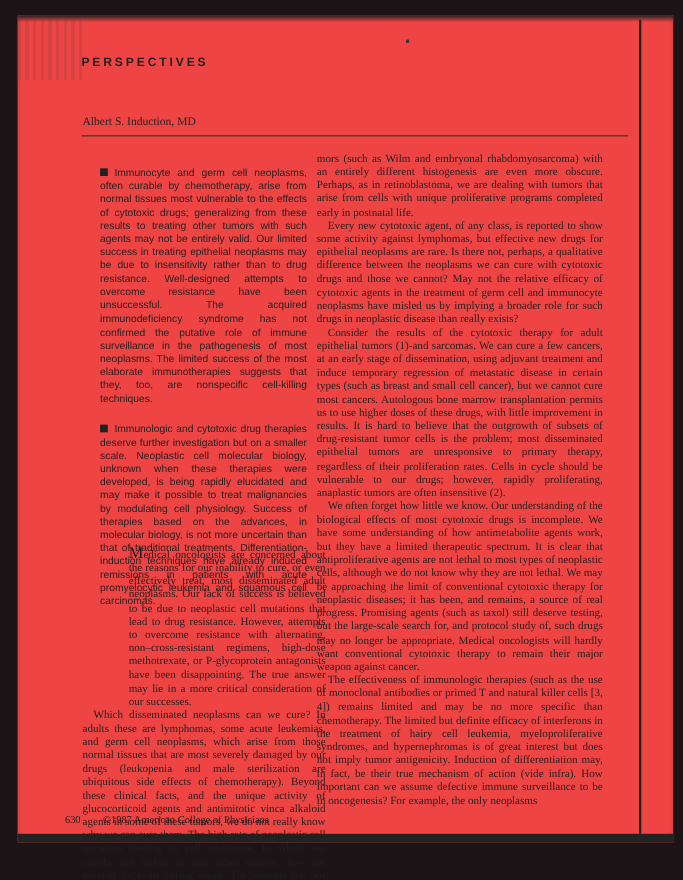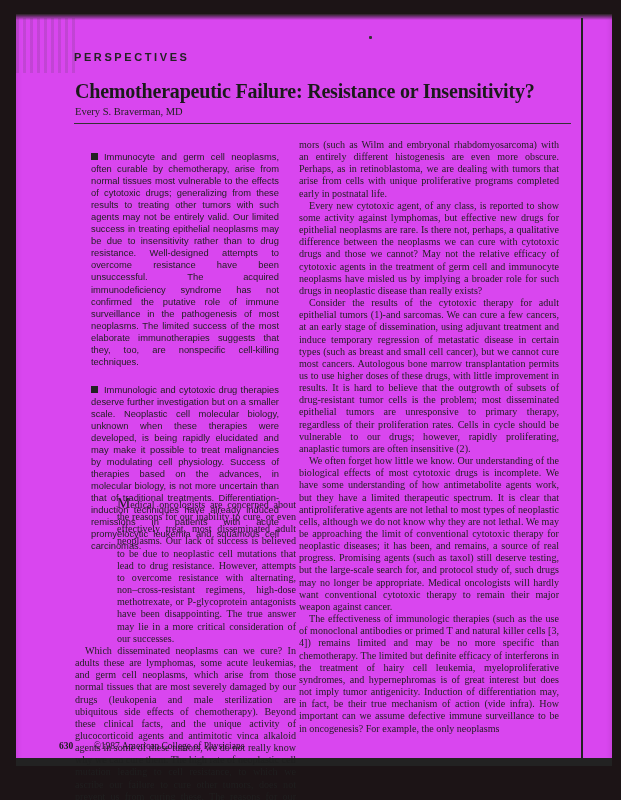--- a/index.html
+++ b/index.html
@@ -4,21 +4,21 @@
 <style>
   html, body { margin:0; padding:0; }
   body {
     width:621px; height:800px; overflow:hidden;
     background:#1c1416;
     position:relative;
     font-family:"Liberation Serif", serif;
   }
   .page {
     position:absolute; left:16px; top:14px; width:596px; height:752px;
-    background:#d946ef;
+    background:#ef4444;
     box-shadow: inset 0 0 6px rgba(0,0,0,0.15);
   }
   .top-shadow {
     position:absolute; left:0; top:0; width:596px; height:6px;
     background:linear-gradient(#2a2224, rgba(60,50,50,0));
   }
   .bottom-band {
     position:absolute; left:0; top:744px; width:596px; height:8px;
     background:#222;
   }
@@ -64,46 +64,45 @@
   .citation i { font-style:italic; }
   .affil {
     position:absolute; left:59px; top:441px; width:220px;
     font-size:9.2px; line-height:11px; color:#222; text-align:justify;
   }
   .body-left {
     position:absolute; left:59px; top:484px; width:221px;
     font-size:10.1px; line-height:12.15px; color:#1f1f1f; text-align:justify;
   }
   .body-right {
-    position:absolute; left:283px; top:125px; width:260px;
+    position:absolute; left:272px; top:125px; width:260px;
     font-size:10.1px; line-height:12.15px; color:#1f1f1f; text-align:justify;
   }
   .body-left p, .body-right p { margin:0; text-indent:10px; }
   .body-left p.first { text-indent:0;margin-left:42px; }
   .dropcap { font-size:15px; line-height:10px; }
   .footer {
     position:absolute; left:43px; top:727px;
     font-size:9.5px; color:#1a1a1a;
   }
-  .footer .pg { font-weight:bold; margin-right:18px; }
+  .footer .pg { font-weight:normal; margin-right:18px; }
   .dot { position:absolute; width:3px; height:3px; background:#333; border-radius:1px; }
 </style>
 </head>
 <body>
 
 <div class="page">
   <div class="top-shadow"></div>
   <div class="scan-noise"></div>
   <div class="gutter-line"></div>
   <div class="bottom-band"></div>
   <div class="dot" style="left:353px;top:22px;"></div>
 
   <div class="section-label">PERSPECTIVES</div>
-  <div class="title">Chemotherapeutic Failure: Resistance or Insensitivity?</div>
-  <div class="author">Every S. Braverman, MD</div>
+  <div class="author">Albert S. Induction, MD</div>
   <div class="rule"></div>
 
   <div class="abstract">
     <p><span class="bullet"></span><span>Immunocyte and germ cell neoplasms, often curable by chemotherapy, arise from normal tissues most vulnerable to the effects of cytotoxic drugs; generalizing from these results to treating other tumors with such agents may not be entirely valid. Our limited success in treating epithelial neoplasms may be due to insensitivity rather than to drug resistance. Well-designed attempts to overcome resistance have been unsuccessful. The acquired immunodeficiency syndrome has not confirmed the putative role of immune surveillance in the pathogenesis of most neoplasms. The limited success of the most elaborate immunotherapies suggests that they, too, are nonspecific cell-killing techniques.</span></p>
     <p><span class="bullet"></span><span>Immunologic and cytotoxic drug therapies deserve further investigation but on a smaller scale. Neoplastic cell molecular biology, unknown when these therapies were developed, is being rapidly elucidated and may make it possible to treat malignancies by modulating cell physiology. Success of therapies based on the advances, in molecular biology, is not more uncertain than that of traditional treatments. Differentiation-induction techniques have already induced remissions in patients with acute promyelocytic leukemia and squamous cell carcinomas.</span></p>
   </div>
 
 
 
   <div class="body-left">

